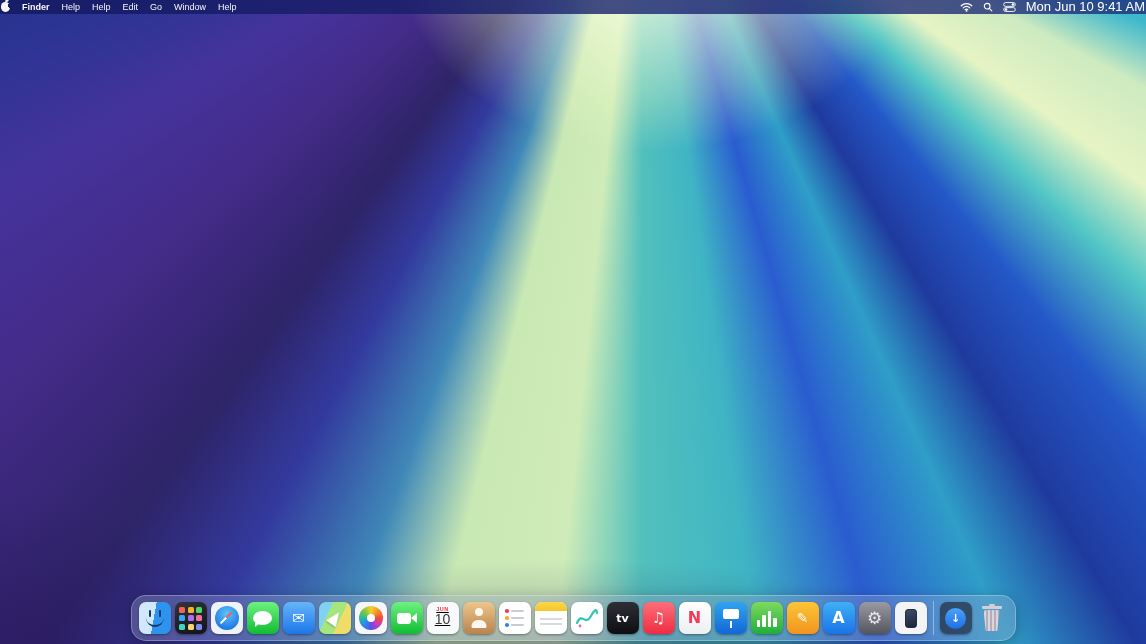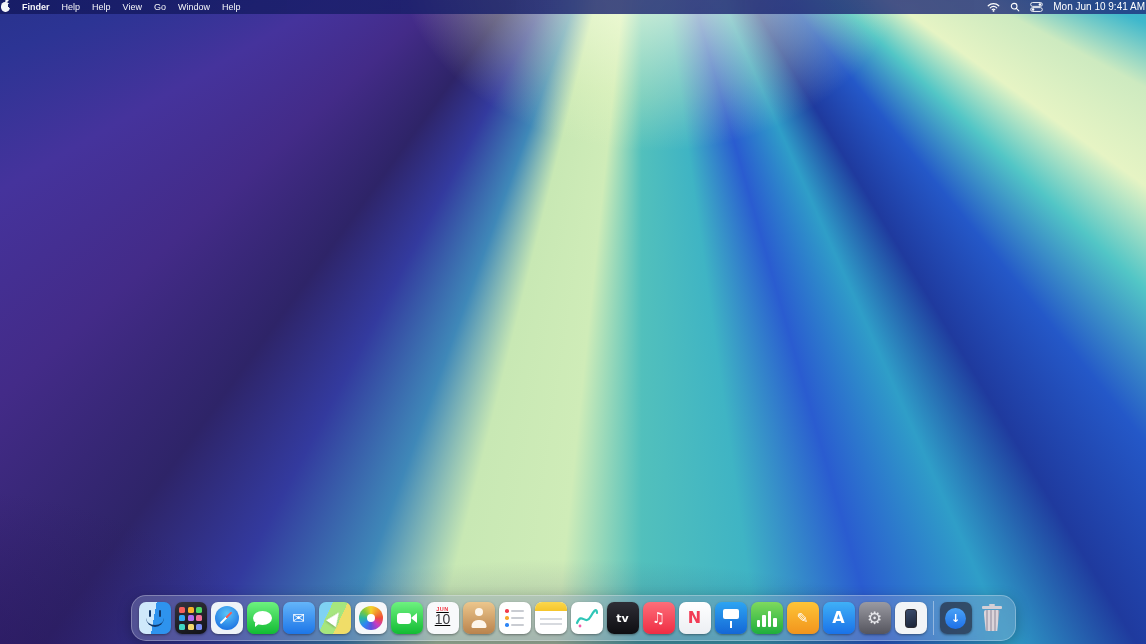--- a/index.html
+++ b/index.html
@@ -25,21 +25,21 @@
   .menu-item{white-space:nowrap;color:#fff;opacity:.96;}
   .menu-item.bold{font-weight:700;}
   .apple-item{display:flex;align-items:center;}
   .apple-logo{position:relative;display:block;width:9px;height:10px;
     background:radial-gradient(circle 2.4px at 103% 38%, rgba(0,0,0,0) 0 2.3px, #fff 2.4px);
     border-radius:45% 48% 47% 47%;}
   .apple-logo::after{content:"";position:absolute;top:-3.4px;left:4px;width:4px;height:3.2px;
     background:#fff;border-radius:80% 10% 80% 10%;transform:rotate(-15deg);}
   .menu-right{display:flex;align-items:center;gap:10px;}
   .status-icon{display:flex;align-items:center;}
-  .clock{white-space:nowrap;font-size:10px;}
+  .clock{white-space:nowrap;font-size:13px;}
 
   
   .dock-wrap{position:absolute;left:0;right:0;bottom:3px;display:flex;justify-content:center;z-index:5;}
   .dock{display:flex;align-items:center;padding:5px 7px;border-radius:15px;
     background:rgba(165,175,205,.30);border:1px solid rgba(255,255,255,.28);
     backdrop-filter:blur(16px);box-shadow:0 4px 14px rgba(0,0,0,.28);}
   .dock-group{display:flex;align-items:center;gap:4px;}
   .dock-sep{width:1px;height:34px;background:rgba(255,255,255,.38);margin:0 6px;}
   .dock-icon{width:32px;height:32px;border-radius:7px;position:relative;flex:none;
     display:flex;align-items:center;justify-content:center;
@@ -139,21 +139,21 @@
 
   <div class="menu-bar">
     <div class="menu-left">
       <div class="menu-item apple-item">
         <span class="apple-logo"></span>
       </div>
       <div id="menu-items" class="menu-items">
           <div class="menu-item bold">Finder</div>
           <div class="menu-item">Help</div>
           <div class="menu-item">Help</div>
-          <div class="menu-item">View</div>
+          <div class="menu-item">Edit</div>
           <div class="menu-item">Go</div>
           <div class="menu-item">Window</div>
           <div class="menu-item">Help</div>
         </div>
     </div>
     <div class="menu-right">
       <span class="status-icon">
         <svg width="13" height="10" viewBox="0 0 16 12">
           <path d="M1.5 4.5a9 9 0 0 1 13 0" fill="none" stroke="#fff" stroke-width="1.5" stroke-linecap="round"></path>
           <path d="M4 7a5.6 5.6 0 0 1 8 0" fill="none" stroke="#fff" stroke-width="1.5" stroke-linecap="round"></path>

